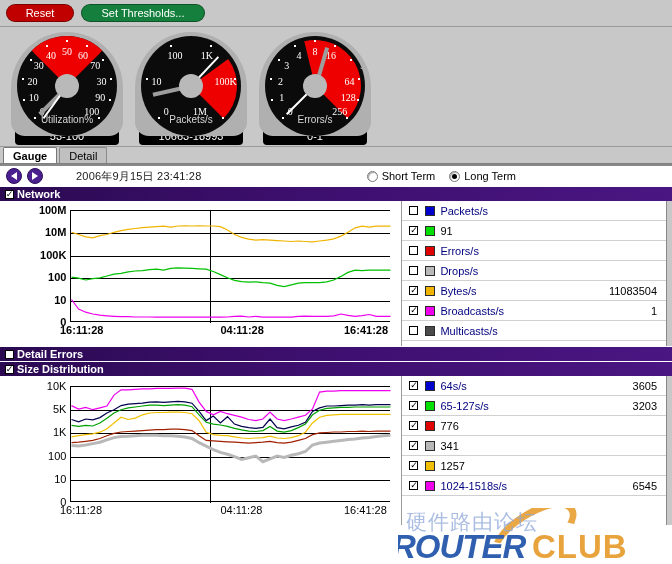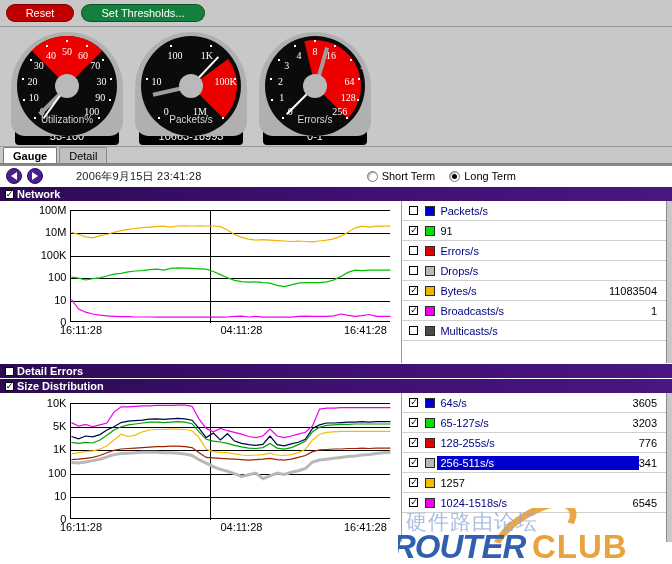--- a/index.html
+++ b/index.html
@@ -307,21 +307,21 @@
   </div>
 </div>
 
 <div class="sec-head">
   <span class="cb on">
       <span class="mk">✓</span>
     </span>
   <span>Network</span>
 </div>
 <div class="chartrow">
-  <div class="chartbox" id="chart-network" style="width:405px;height:162px;">
+  <div class="chartbox" id="chart-network" style="width:405px;height:145px;font-weight:bold;">
       <div class="plot" style="left: 70px; top: 9px; width: 320px; height: 112px;">
         <div class="gridline" style="top: 22px;"></div>
         <div class="gridline" style="top: 45px;"></div>
         <div class="gridline" style="top: 67px;"></div>
         <div class="gridline" style="top: 90px;"></div>
         <div class="vline" style="left: 139px; height: 112px;"></div>
         <svg width="320" height="112" style="position: absolute; left: 0px; top: 0px;">
           <polyline points="0.5,88.5 7.6,98.1 14.7,101.2 21.8,103.0 28.9,104.2 35.9,104.8 43.0,105.3 50.1,105.7 57.2,105.7 64.3,106.0 71.4,106.0 78.5,106.0 85.6,106.2 92.7,106.2 99.7,106.2 106.8,106.2 113.9,106.2 121.0,106.2 128.1,106.2 135.2,106.2 142.3,106.2 149.4,106.2 156.5,106.0 163.5,105.3 170.6,105.1 177.7,106.0 184.8,105.3 191.9,106.2 199.0,106.2 206.1,106.2 213.2,106.2 220.3,106.2 227.3,105.3 234.4,105.1 241.5,105.3 248.6,105.3 255.7,105.3 262.8,104.8 269.9,103.0 277.0,104.4 284.1,105.3 291.1,104.6 298.2,103.5 305.3,105.3 312.4,105.3 319.5,105.3" fill="none" stroke="#ee00ee" stroke-width="1.2"></polyline>
           <polyline points="0.5,66.1 7.6,67.2 14.7,69.0 21.8,67.6 28.9,66.8 35.9,65.0 43.0,63.2 50.1,62.3 57.2,60.9 64.3,60.0 71.4,59.6 78.5,58.7 85.6,58.2 92.7,59.1 99.7,57.3 106.8,56.9 113.9,57.1 121.0,57.3 128.1,57.8 135.2,58.2 142.3,60.5 149.4,63.6 156.5,66.8 163.5,69.4 170.6,70.6 177.7,71.2 184.8,70.8 191.9,71.7 199.0,72.1 206.1,74.4 213.2,75.7 220.3,73.9 227.3,72.1 234.4,71.7 241.5,71.7 248.6,71.7 255.7,70.8 262.8,69.0 269.9,65.4 277.0,61.4 284.1,59.1 291.1,59.6 298.2,59.1 305.3,59.1 312.4,59.1 319.5,59.1" fill="none" stroke="#00c000" stroke-width="1.2"></polyline>
           <polyline points="0.5,21.3 7.6,23.5 14.7,25.8 21.8,26.9 28.9,24.6 35.9,23.5 43.0,21.3 50.1,19.7 57.2,18.4 64.3,17.5 71.4,16.6 78.5,16.1 85.6,15.7 92.7,15.2 99.7,16.1 106.8,15.0 113.9,14.8 121.0,15.0 128.1,14.8 135.2,15.0 142.3,15.0 149.4,15.7 156.5,19.0 163.5,23.5 170.6,26.4 177.7,28.2 184.8,29.1 191.9,28.7 199.0,29.1 206.1,29.6 213.2,30.0 220.3,30.5 227.3,30.0 234.4,30.5 241.5,30.9 248.6,30.0 255.7,29.1 262.8,27.8 269.9,25.1 277.0,21.3 284.1,16.8 291.1,15.2 298.2,16.1 305.3,15.2 312.4,15.2 319.5,15.2" fill="none" stroke="#f0b400" stroke-width="1.2"></polyline>
@@ -442,29 +442,27 @@
         </span>
         <span class="lswatch" style="background: rgb(0, 224, 0);"></span>
         <span class="lname">65-127s/s</span>
         <span class="lval">3203</span>
       </div>
       <div class="lrow">
         <span class="cb on">
           <span class="mk">✓</span>
         </span>
         <span class="lswatch" style="background: rgb(224, 0, 0);"></span>
-        <span class="lname">128-255s/s</span>
         <span class="lval">776</span>
       </div>
       <div class="lrow">
         <span class="cb on">
           <span class="mk">✓</span>
         </span>
         <span class="lswatch" style="background: rgb(184, 184, 184);"></span>
-        <span class="lname sel">256-511s/s</span>
         <span class="lval">341</span>
       </div>
       <div class="lrow">
         <span class="cb on">
           <span class="mk">✓</span>
         </span>
         <span class="lswatch" style="background: rgb(240, 192, 0);"></span>
         <span class="lval">1257</span>
       </div>
       <div class="lrow">

